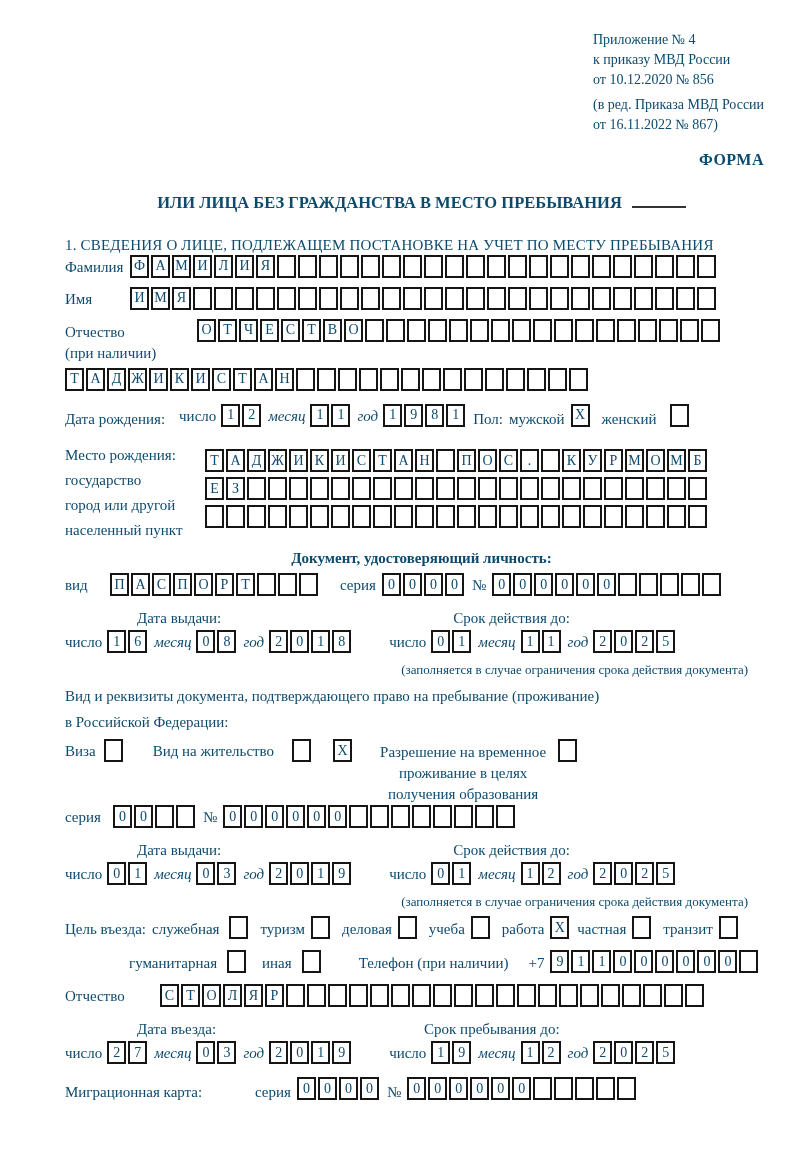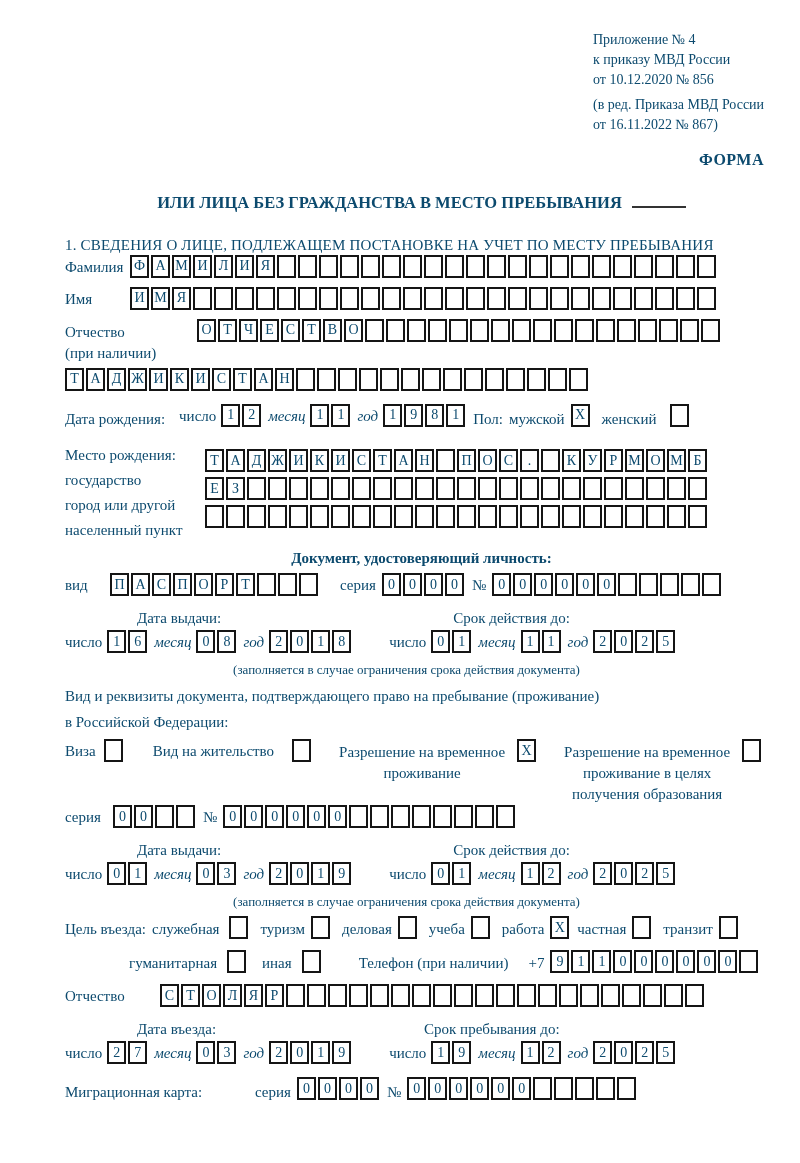--- a/index.html
+++ b/index.html
@@ -30,21 +30,21 @@
     font-size:14px; overflow:hidden;
   }
   .gap6{margin-left:6px;} .gap10{margin-left:10px;} .gap14{margin-left:14px;}
   .gap20{margin-left:20px;} .gap28{margin-left:28px;} .gap36{margin-left:36px;}
   .dgrp { display:flex; align-items:flex-start; }
   .dgrp .dl { padding-top:3px; margin-right:5px; }
   .dgrp .dl2 { padding-top:3px; margin:0 5px;font-style:italic; }
   .dates-heads { display:flex; margin-top:8px; margin-bottom:2px; }
   .dh1 { margin-left:72px; }
   .dh2 { margin-left:232px; }
-  .note-r { font-size:13px; text-align:center; padding-right:30px; margin:1px 0 6px 0; }
+  .note-r { font-size:13px; text-align:right; padding-right:30px; margin:1px 0 6px 0; }
   .mt8{margin-top:8px;align-items:center;} .mt14{}
   .doc-head { text-align:center; font-weight:bold; margin:6px 0 6px 0; }
   .plain { line-height:1.7; }
   
   .opts { display:flex; align-items:flex-start; margin-top:4px; margin-bottom:0; }
   .opt { display:flex; align-items:flex-start; }
   .opt .olabel { padding-top:3px; margin-right:8px; }
   .opt .wrapc { width:178px; text-align:center; line-height:21px; padding-top:3px; margin-right:6px; }
   .purp { display:flex; align-items:flex-start; margin-bottom:6px; }
   .purp .pl { padding-top:4px; }
@@ -419,21 +419,20 @@
           <span class="cell"></span>
         </span>
     </span>
     <span class="opt gap28">
       <span class="olabel">Вид на жительство</span>
       <span class="cellrow gap10">
           <span class="cell"></span>
         </span>
     </span>
     <span class="opt gap20">
-      <span class="wrapc">Разрешение на временное проживание</span>
       <span class="cellrow">
           <span class="cell">X</span>
         </span>
     </span>
     <span class="opt gap20">
       <span class="wrapc">Разрешение на временное проживание в целях получения образования</span>
       <span class="cellrow">
           <span class="cell"></span>
         </span>
     </span>

